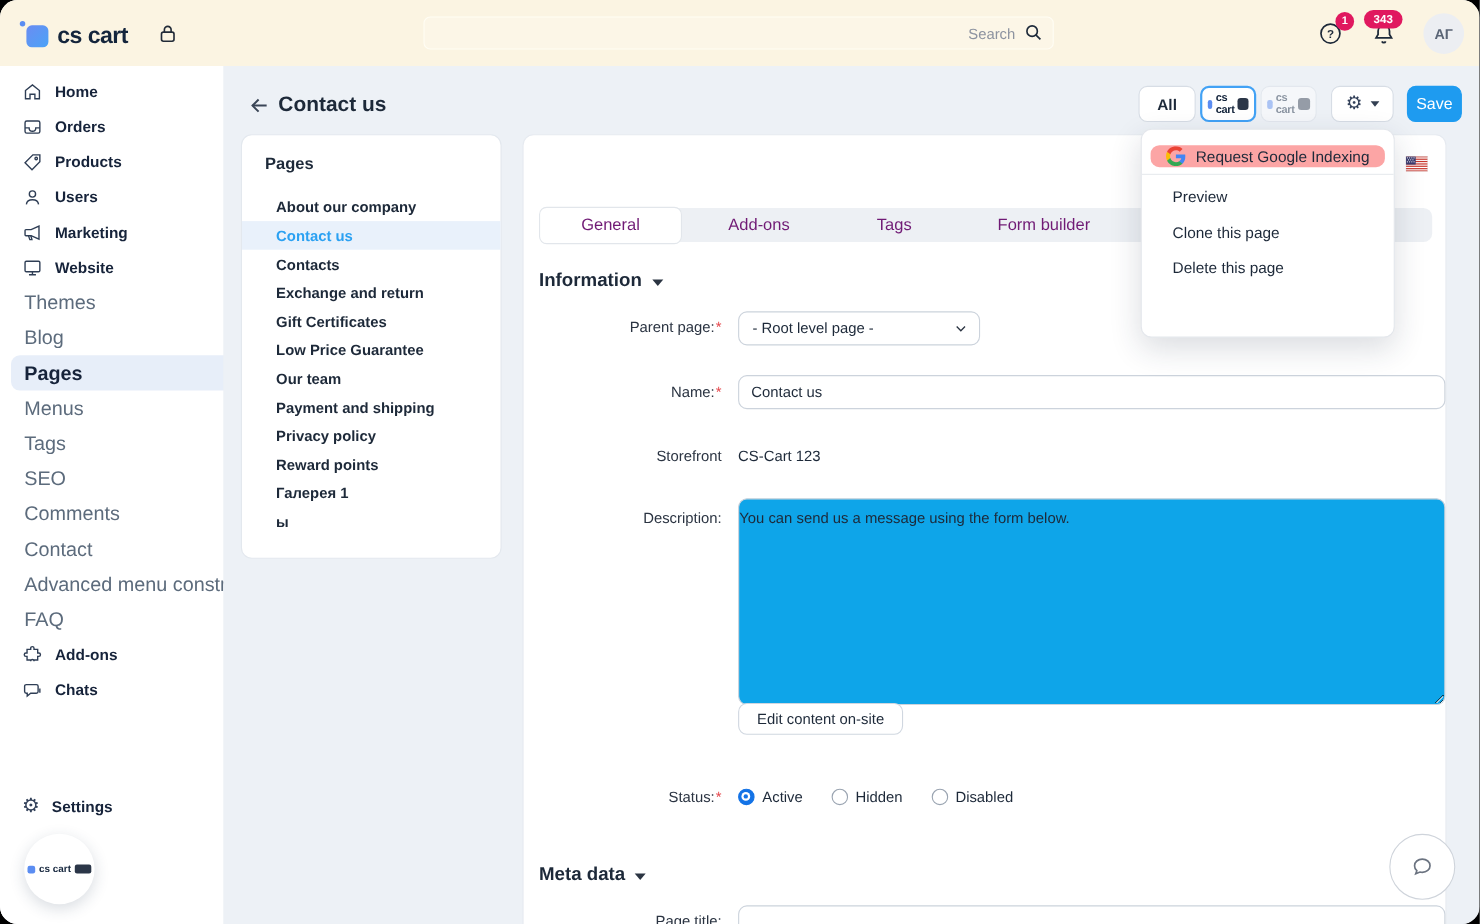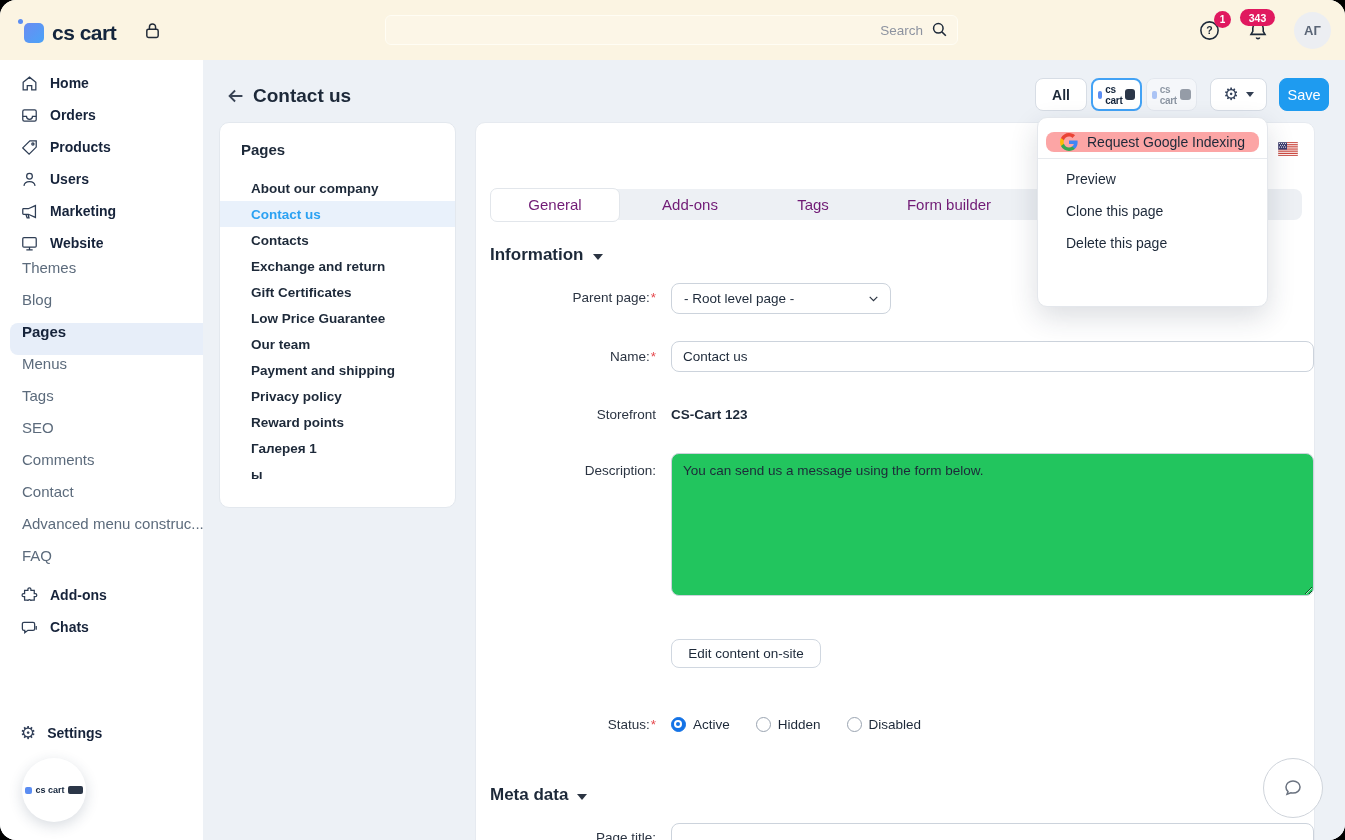--- a/index.html
+++ b/index.html
@@ -26,21 +26,21 @@
     display:flex;align-items:center;justify-content:center;}
   .badge-1{left:1214px;top:11px;width:17px;height:17px;font-size:10px;}
   .badge-343{left:1240px;top:9px;width:35px;height:17px;font-size:10.5px;border-radius:10px;}
   .avatar{position:absolute;left:1294px;top:12px;width:37px;height:37px;border-radius:50%;background:#eceef2;
     display:flex;align-items:center;justify-content:center;font-size:13px;font-weight:bold;color:#5a6576;cursor:pointer;}
   
   .sidebar{position:absolute;left:0;top:60px;width:242px;height:780px;background:#fff;}
   .nav{padding-top:7px;}
   .si{display:flex;align-items:center;height:32px;padding-left:20px;gap:11px;font-size:14px;font-weight:bold;color:#16233a;cursor:pointer;}
   .si svg{flex:0 0 auto;color:#2f3e55;}
-  .ss{display:flex;height:32px;padding-left:22px;font-size:15px;color:#5c6b7c;cursor:pointer;}
+  .ss{display:flex;align-items:center;height:32px;padding-left:22px;font-size:18px;color:#5c6b7c;cursor:pointer;}
   .ss-sel{margin:0 10px;padding-left:12px;border-radius:8px;background:#e7eef9;color:#16233a;font-weight:bold;}
   .settings-item{position:absolute;left:0;top:657px;width:203px;}
   .promo-circle{position:absolute;left:22px;top:698px;width:64px;height:64px;border-radius:50%;background:#fff;
     box-shadow:0 4px 14px rgba(40,60,90,.18);display:flex;align-items:center;justify-content:center;gap:3px;cursor:pointer;}
   .mini-sq{width:7px;height:7px;border-radius:2px;background:#5b8df2;}
   .mini-logo-text{font-size:9px;font-weight:bold;color:#14253c;}
   .mini-pill{width:15px;height:8px;border-radius:2px;background:#2b3648;}
   
   .main{position:absolute;left:203px;top:60px;width:1142px;height:780px;background:#edf1f6;}
   .back-btn{position:absolute;left:22px;top:25px;cursor:pointer;}
@@ -71,23 +71,23 @@
   .tab-active{background:#fff;border:1px solid #e2e6eb;border-radius:7px;}
   .tab-partial{position:absolute;right:38px;top:0;height:31px;display:flex;align-items:center;font-size:13.5px;color:#1d2939;}
   .section-h{position:absolute;left:14px;font-size:17px;font-weight:bold;color:#1d2939;display:flex;align-items:center;gap:9px;cursor:pointer;}
   .tri{width:0;height:0;border-left:5px solid transparent;border-right:5px solid transparent;border-top:6px solid #2b3442;margin-top:3px;}
   .flabel{position:absolute;width:180px;text-align:right;font-size:13.5px;color:#2b3442;}
   .req{color:#e5484d;margin-left:1px;}
   .fake-select{position:absolute;left:195px;width:220px;height:31px;border:1px solid #ccd3dc;border-radius:8px;background:#fff;
     display:flex;align-items:center;justify-content:space-between;padding:0 10px 0 12px;font-size:13.5px;color:#1d2939;cursor:pointer;}
   .text-input{position:absolute;left:195px;width:643px;height:31px;border:1px solid #ccd3dc;border-radius:8px;background:#fff;
     padding:0 11px;font-size:13.5px;color:#1d2939;font-family:"Liberation Sans",sans-serif;outline:none;}
-  .plain-value{position:absolute;left:195px;font-size:13.5px;color:#1d2939;font-weight:bold;}
-  .desc-area{position:absolute;left:195px;top:330px;width:643px;height:143px;border:1px solid #ccd3dc;border-radius:8px;background:#22c55e;
-    padding:9px 11px;font-size:13.5px;color:#1d2939;font-family:"Liberation Sans",sans-serif;outline:none;resize:vertical;}
+  .plain-value{position:absolute;left:195px;font-size:13.5px;color:#1d2939;}
+  .desc-area{position:absolute;left:195px;top:330px;width:643px;height:188px;border:1px solid #ccd3dc;border-radius:8px;background:#0ea5e9;
+    padding:9px 0;font-size:13.5px;color:#1d2939;font-family:"Liberation Sans",sans-serif;outline:none;resize:vertical;}
   .edit-btn{position:absolute;left:195px;top:516px;width:150px;height:29px;border:1px solid #d0d7e0;border-radius:8px;background:#fff;
     font-size:13.5px;color:#1d2939;display:flex;align-items:center;justify-content:center;cursor:pointer;}
   .status-row{position:absolute;left:195px;top:586px;height:30px;display:flex;align-items:center;gap:26px;}
   .radio-opt{display:flex;align-items:center;gap:7px;cursor:pointer;font-size:13.5px;color:#1d2939;}
   .radio{width:15px;height:15px;border-radius:50%;border:1.5px solid #9aa4b1;background:#fff;position:relative;}
   .radio-on{border:1.5px solid #1473e6;background:#1473e6;}
   .radio-on::after{content:"";position:absolute;left:3.5px;top:3.5px;width:5px;height:5px;border-radius:50%;background:#fff;box-shadow:0 0 0 3px #fff inset;}
   .radio-on::before{content:"";position:absolute;left:2px;top:2px;width:8px;height:8px;border-radius:50%;background:#fff;}
   .radio-on .dot{position:absolute;left:4px;top:4px;width:4px;height:4px;border-radius:50%;background:#1473e6;z-index:2;}
   

